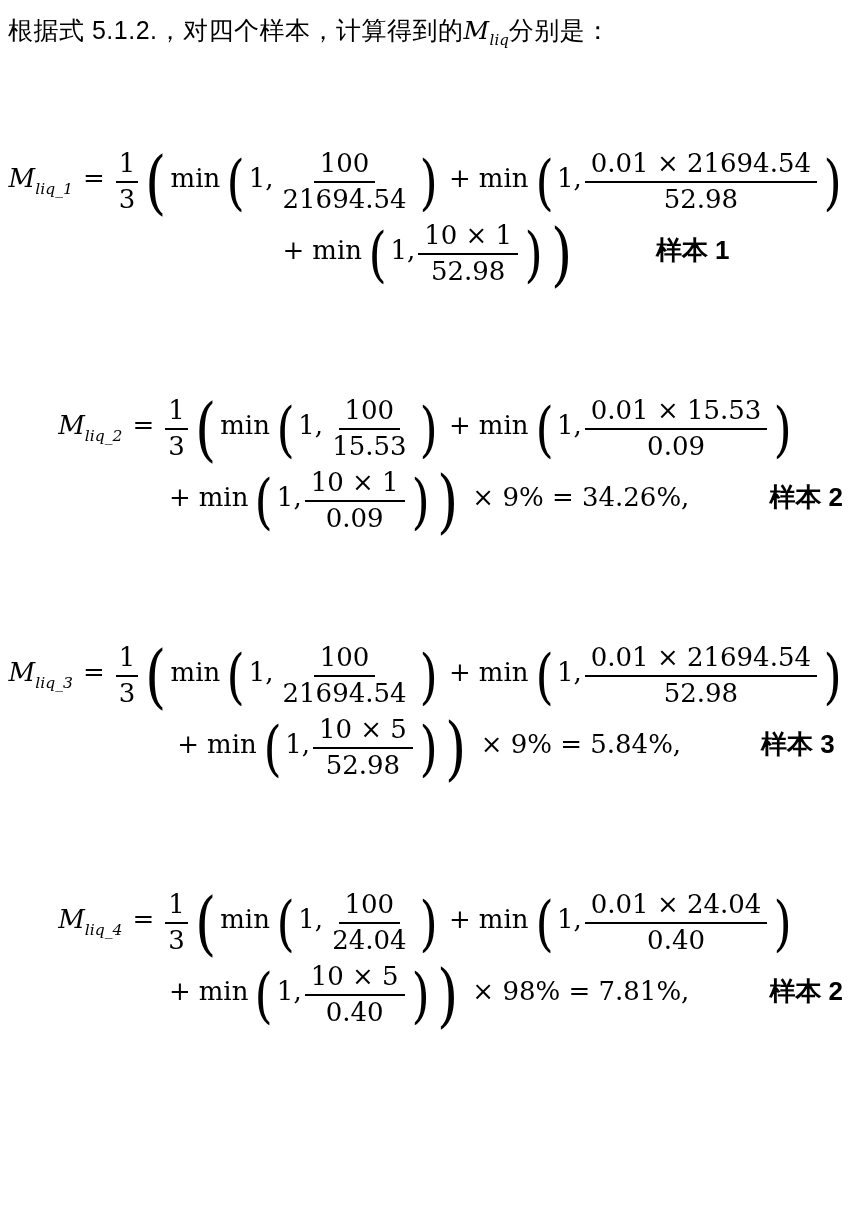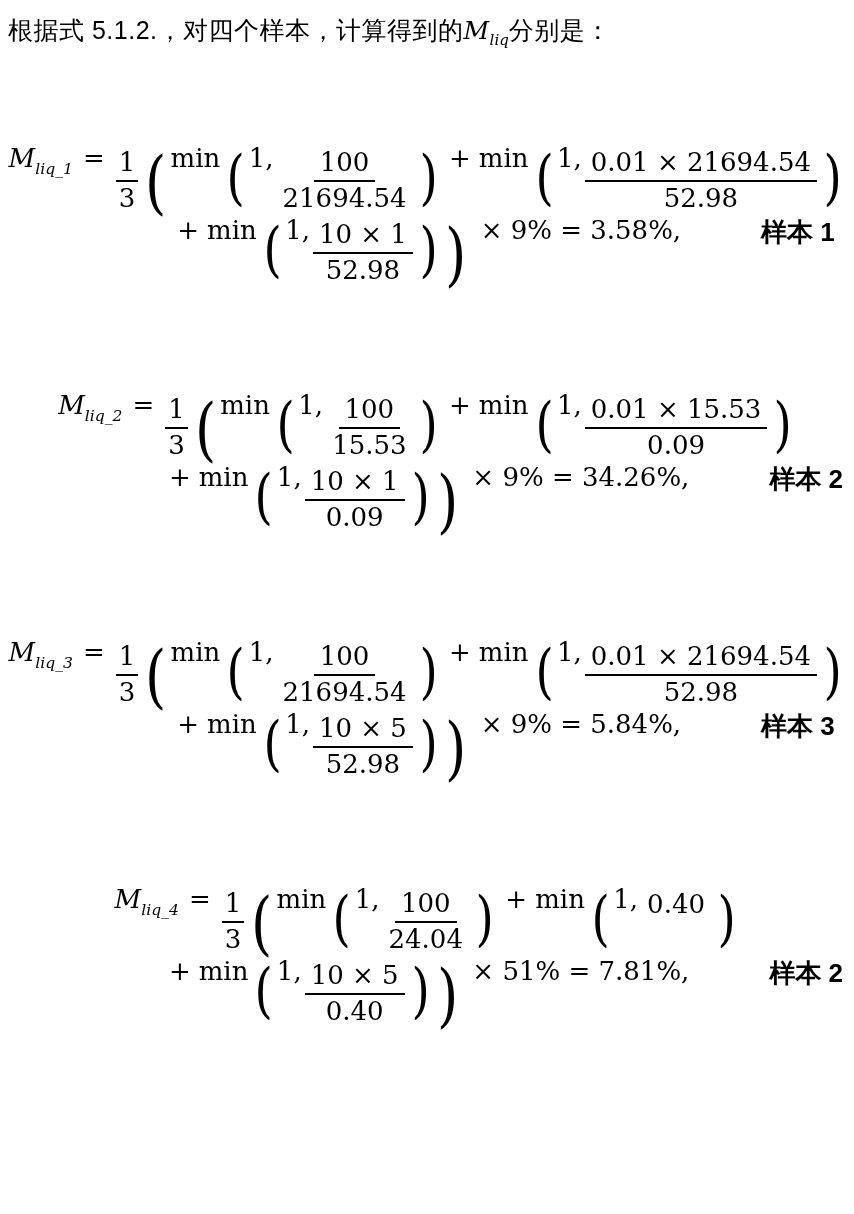--- a/index.html
+++ b/index.html
@@ -15,21 +15,21 @@
     letter-spacing:0.5px;
   }
   .mathvar { font-family:"DejaVu Serif","Liberation Serif",serif; }
   .it { font-style:italic; }
   .sub { font-size:0.6em; position:relative; top:0.42em; letter-spacing:0; }
 
   #equations { margin-top:100px; }
   .equation + .equation { margin-top:105px; }
 
   .eq-line {
-    display:flex; align-items:flex-start; justify-content:center;
+    display:flex; align-items:center; justify-content:center;
     font-family:"DejaVu Serif","Liberation Serif",serif;
     font-size:26px;
     white-space:nowrap;
   }
   .line2 { margin-top:2px; padding-left:150px; }
 
   .tok { position:relative; top:-4px; }
   .op  { margin:0 8px; }
   .fn  { margin-right:3px; }
   .lhs { margin-right:2px; }
@@ -97,21 +97,20 @@
       <span class="tok op">+</span>
       <span class="tok fn">min</span>
       <span class="paren">(</span>
       <span class="tok">1,</span>
       <span class="frac">
             <span class="num">10 × 1</span>
             <span class="den">52.98</span>
           </span>
       <span class="paren">)</span>
       <span class="paren outer">)</span>
-      <span class="tok tail">× 9% = 3.58%,</span>
       <span class="tok sample">样本 1</span>
     </div>
   </div>
 
   <div class="equation">
     <div class="eq-line line1">
       <span class="tok it lhs"><span>M</span><span class="sub">liq_2</span></span>
       <span class="tok op">=</span>
       <span class="frac coef">
             <span class="num">1</span>
@@ -210,33 +209,34 @@
       <span class="frac">
             <span class="num">100</span>
             <span class="den">24.04</span>
           </span>
       <span class="paren">)</span>
       <span class="tok op">+</span>
       <span class="tok fn">min</span>
       <span class="paren">(</span>
       <span class="tok">1,</span>
       <span class="frac">
+            <span class="num">0.01 × 24.04</span>
             <span class="den">0.40</span>
           </span>
       <span class="paren">)</span>
     </div>
     <div class="eq-line line2">
       <span class="tok op">+</span>
       <span class="tok fn">min</span>
       <span class="paren">(</span>
       <span class="tok">1,</span>
       <span class="frac">
             <span class="num">10 × 5</span>
             <span class="den">0.40</span>
           </span>
       <span class="paren">)</span>
       <span class="paren outer">)</span>
-      <span class="tok tail">× 51% = 7.81%,</span>
+      <span class="tok tail">× 98% = 7.81%,</span>
       <span class="tok sample">样本 2</span>
     </div>
   </div>
 </div>
 </div>
 
 </body></html>

